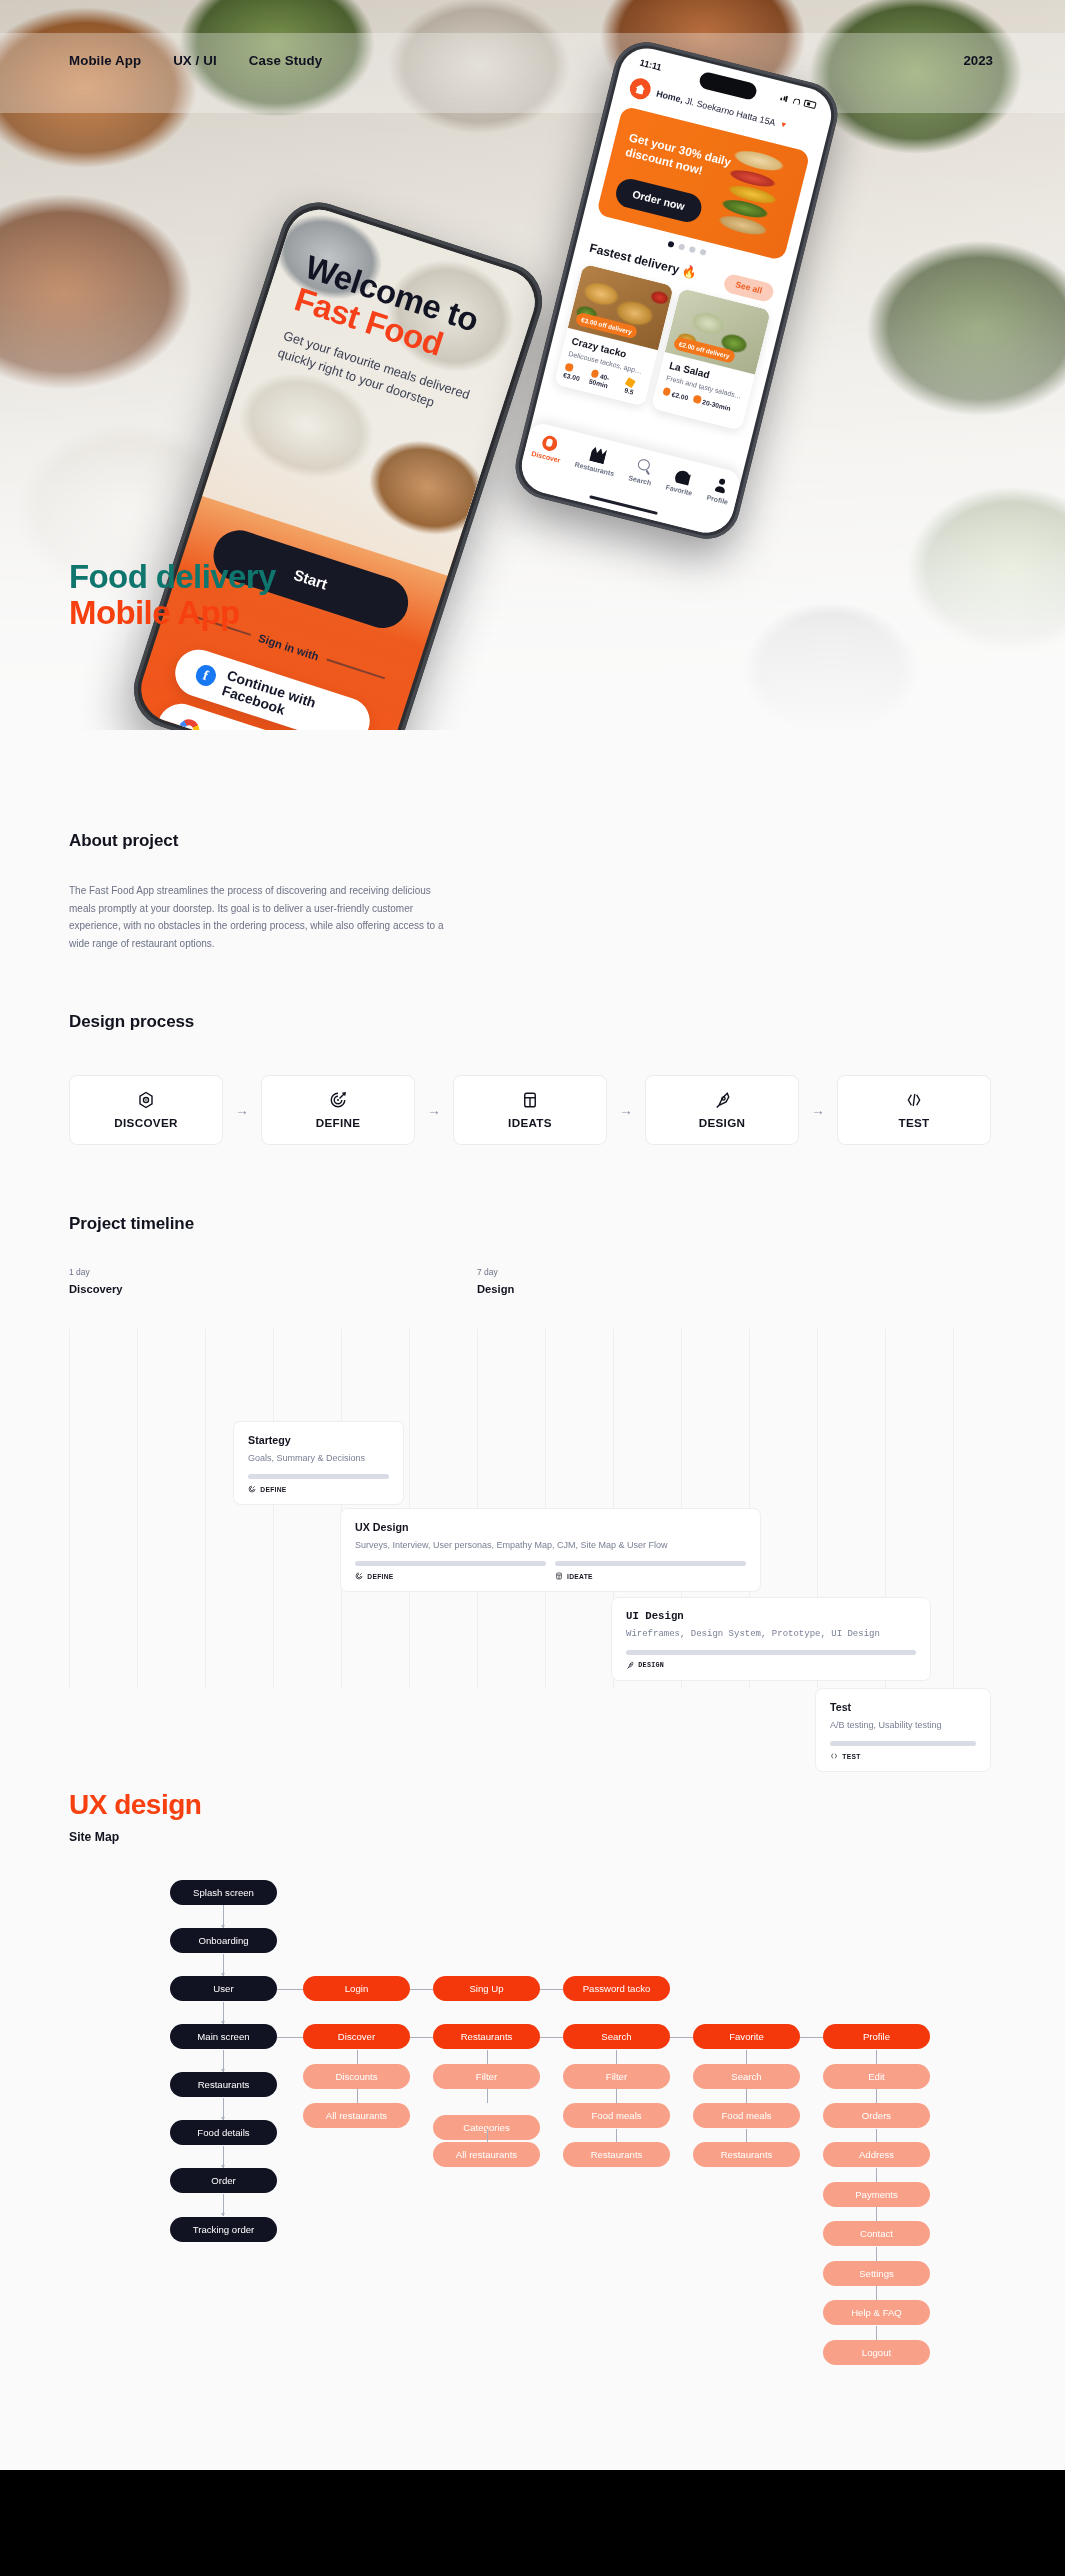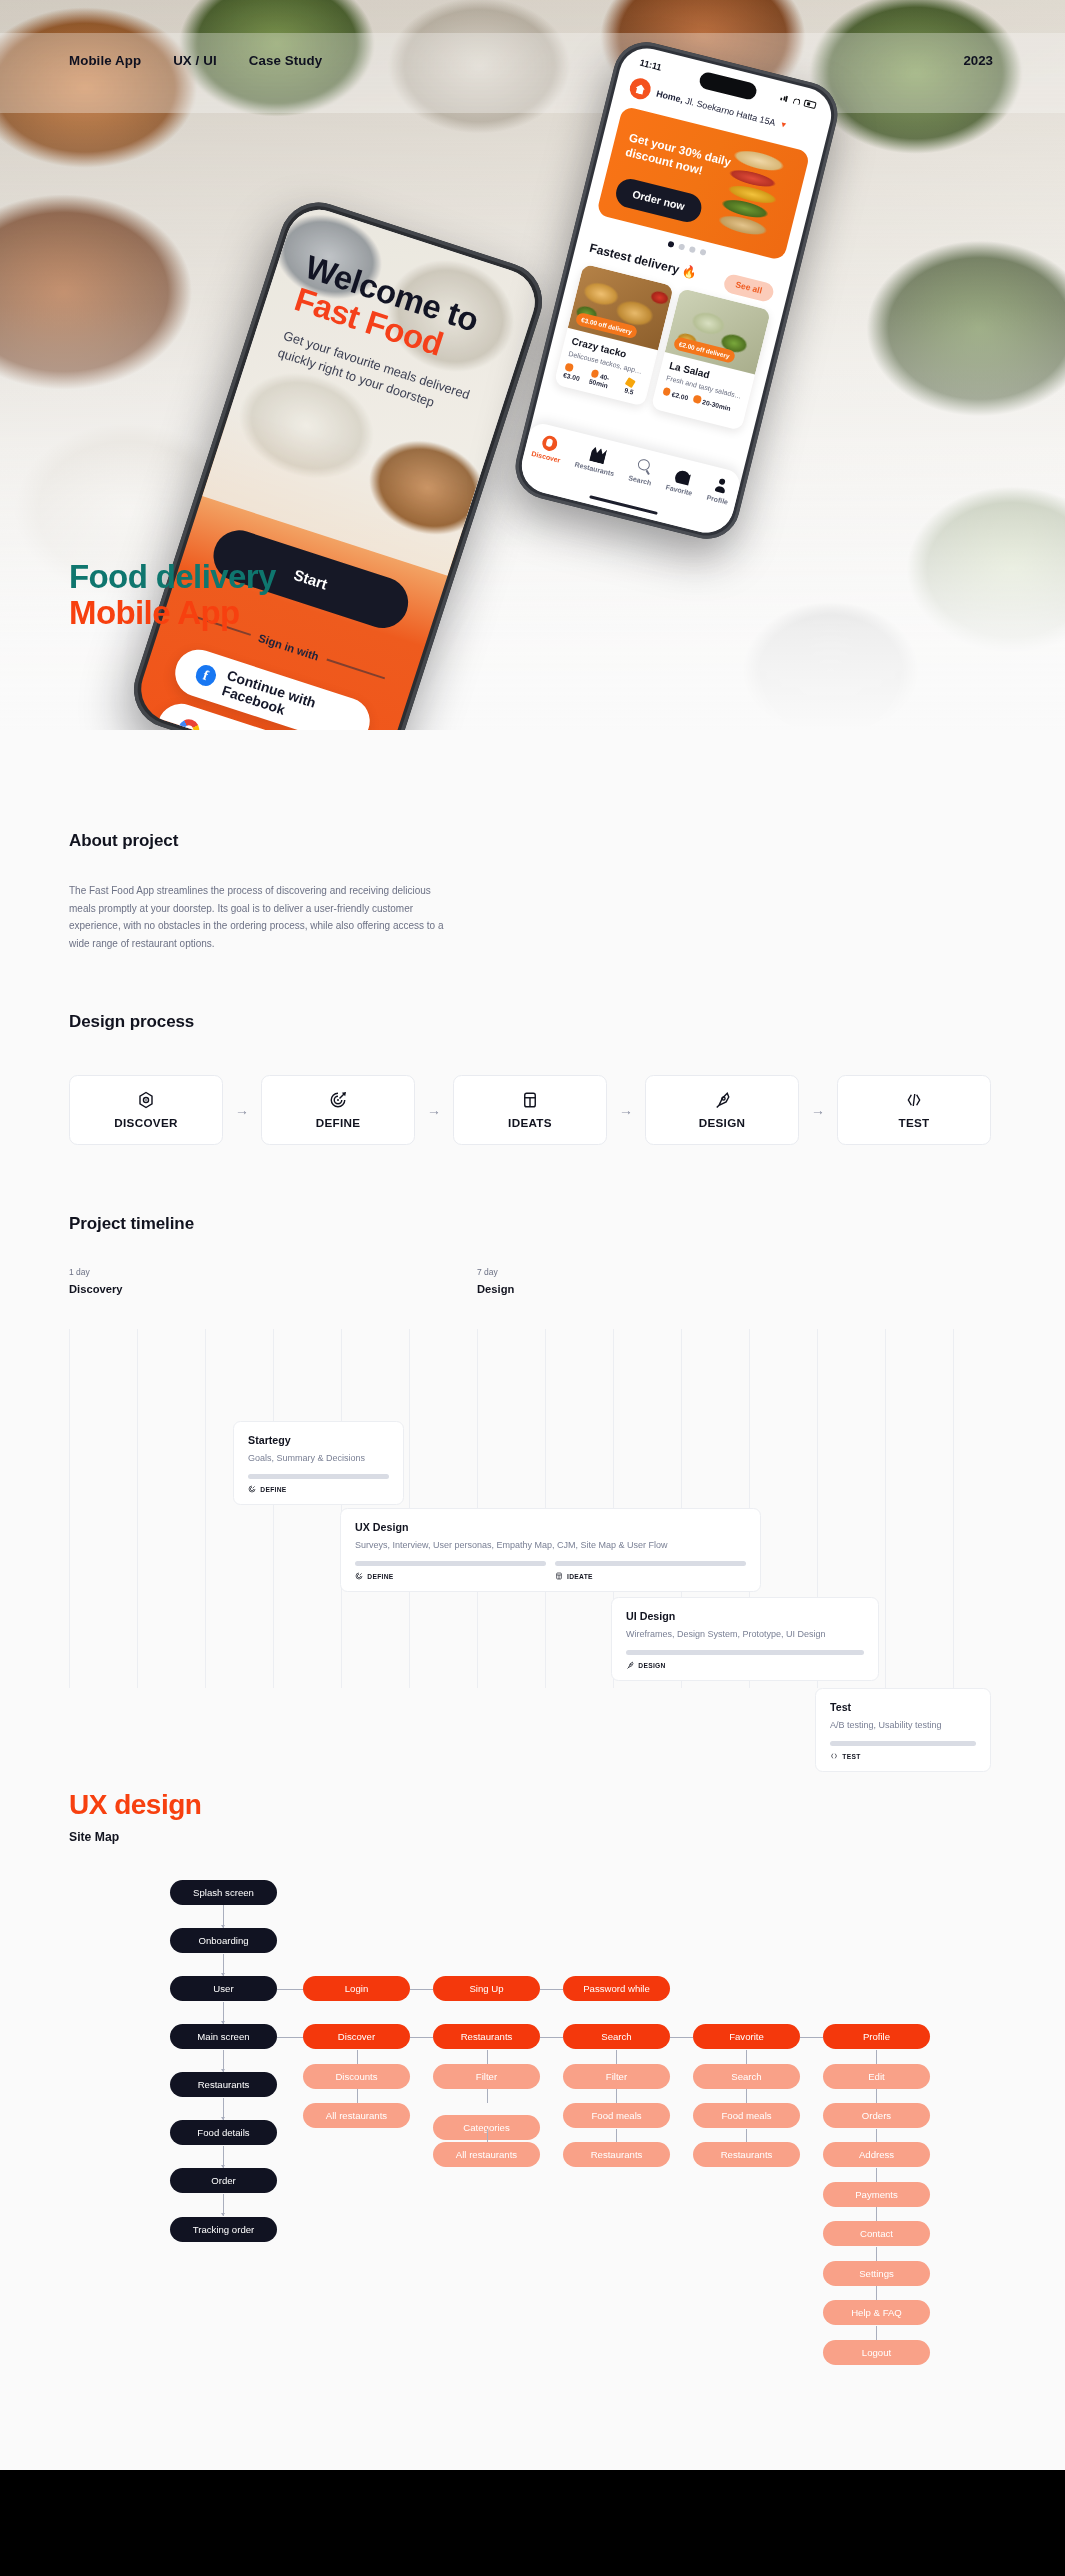--- a/index.html
+++ b/index.html
@@ -495,21 +495,21 @@
                 <rect x="5" y="3" width="14" height="18" rx="2.5"></rect>
                 <path d="M5 9 H19"></path>
                 <path d="M12 9 V21"></path>
               </svg>
             <span>IDEATE</span>
           </div>
         </div>
       </div>
     </div>
 
-    <div class="tcard" style="left:542px; top:330px; width:268px;">
+    <div class="tcard" style="left:542px; top:330px; width:320px;font-family:Liberation Mono, monospace;">
       <div class="tt">UI Design</div>
       <div class="tx">Wireframes, Design System, Prototype, UI Design</div>
       <div class="bars">
           <div class="barcol">
             <div class="bar"></div>
           </div>
         </div>
       <div class="tag">
         <svg viewBox="0 0 24 24">
             <path d="M19 3 L12.5 9.5 L8 19 L5 22 L8 19 L17.5 14.5 L21 8 Z"></path>
@@ -576,21 +576,21 @@
       <div class="conn-h" style="left: 208px; top: 109px; width: 27px;"></div>
       <div class="pill red" style="left: 234px; top: 96px;">
         <span>Login</span>
       </div>
       <div class="conn-h" style="left: 341px; top: 109px; width: 23.4px;"></div>
       <div class="pill red" style="left: 364px; top: 96px; justify-content: center;">
         <span>Sing Up</span>
       </div>
       <div class="conn-h" style="left: 471px; top: 109px; width: 23.4px;"></div>
       <div class="pill red" style="left: 494px; top: 96px;">
-        <span>Password while</span>
+        <span>Password tacko</span>
       </div>
       <div class="conn-h" style="left: 208px; top: 157px; width: 27px;"></div>
       <div class="pill red" style="left: 234px; top: 144px;">
         <span>Discover</span>
       </div>
       <div class="conn-h" style="left: 341px; top: 157px; width: 23.4px;"></div>
       <div class="conn-v" style="left: 288px; top: 170px; height: 14px;"></div>
       <div class="pill salmon" style="left: 234px; top: 184px;">
         <span>Discounts</span>
       </div>

